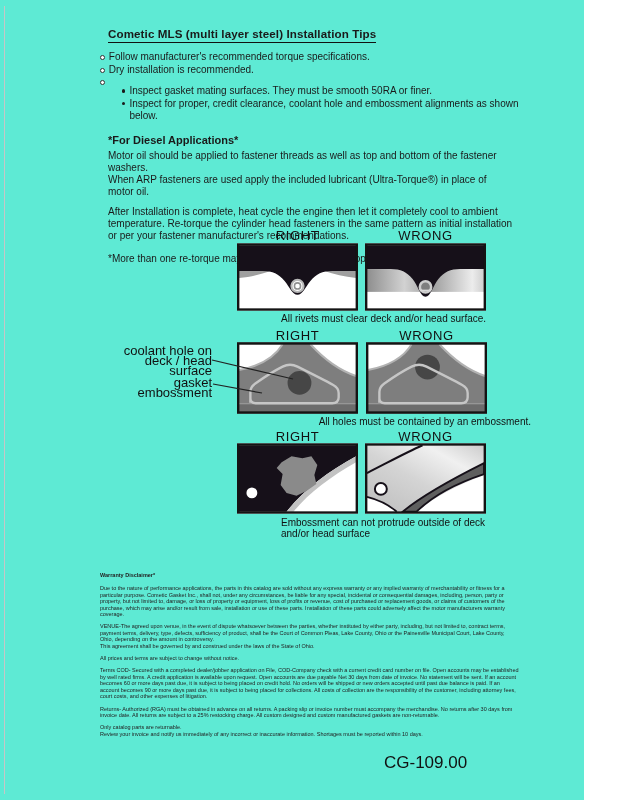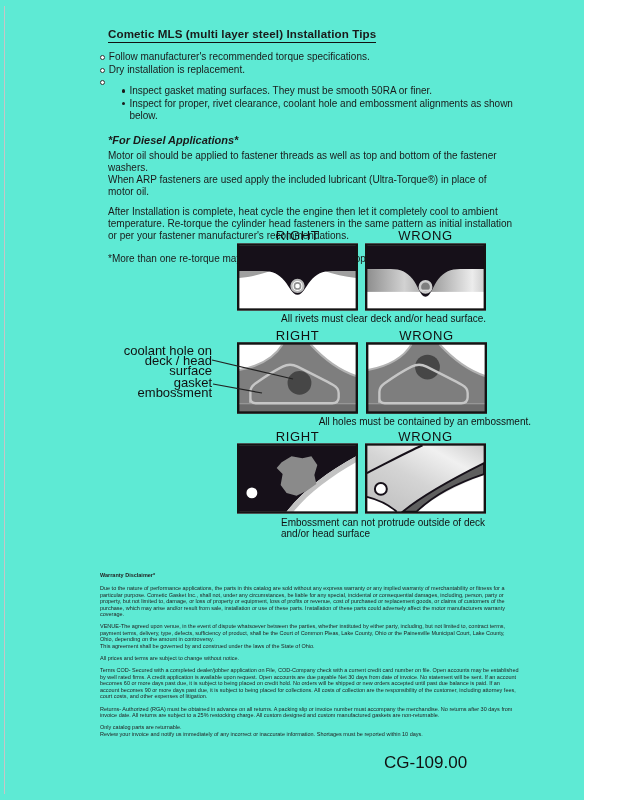--- a/index.html
+++ b/index.html
@@ -12,21 +12,21 @@
   
   .content{position:absolute;left:100px;top:24px;width:420px;}
   .title{
     display:inline-block;margin:0 0 8px 8px;font-size:11.6px;font-weight:bold;
     letter-spacing:.1px;padding-bottom:2px;border-bottom:1.4px solid #111;
   }
   .brow{display:flex;align-items:flex-start;line-height:12.6px;font-size:10px;}
   .brow .dot{flex:0 0 auto;width:3.4px;height:3.4px;border-radius:50%;margin:4.2px 4px 0 0;}
   .dot.o{border:1px solid #333;background:#fff;width:2.8px;height:2.8px;}
   .dot.f{background:#1a1a1a;margin-left:22px;}
-  .h2{margin:11px 0 4px 8px;font-size:11px;font-weight:bold;font-style:italic;}
+  .h2{margin:11px 0 4px 8px;font-size:11px;font-weight:bold;}
   .para{margin:0 7px 8px 8px;font-size:10px;line-height:12px;white-space:pre-line;}
   .note{margin:11px 0 0 8px;font-size:10px;}
 
   
   .diagrams{position:absolute;left:0;top:225px;width:618px;height:322px;}
   .dlabel{position:absolute;width:121px;text-align:center;font-size:13px;letter-spacing:.6px;color:#111;}
   .panel{position:absolute;width:121px;}
   .panel svg{display:block;width:121px;height:100%;}
   .caption{position:absolute;font-size:10px;color:#111;white-space:pre-line;line-height:11px;margin-left:44px;}
   .sidelabel{position:absolute;left:100px;width:112px;text-align:right;font-size:13px;line-height:10px;color:#111;white-space:pre-line;}
@@ -47,32 +47,32 @@
 
   <div class="content">
     <h1 class="title">Cometic MLS (multi layer steel) Installation Tips</h1>
 
     <div class="brow">
       <span class="dot o"></span>
       <span>Follow manufacturer's recommended torque specifications.</span>
     </div>
     <div class="brow">
       <span class="dot o"></span>
-      <span>Dry installation is replacement.</span>
+      <span>Dry installation is recommended.</span>
     </div>
     <div class="brow">
       <span class="dot o"></span>
     </div>
     <div class="brow">
       <span class="dot f"></span>
       <span>Inspect gasket mating surfaces.  They must be smooth 50RA or finer.</span>
     </div>
     <div class="brow">
       <span class="dot f"></span>
-      <span>Inspect for proper, rivet clearance, coolant hole and embossment alignments as shown below.</span>
+      <span>Inspect for proper, credit clearance, coolant hole and embossment alignments as shown below.</span>
     </div>
 
     <div class="h2">*For Diesel Applications*</div>
     <p class="para">Motor oil should be applied to fastener threads as well as top and bottom of the fastener washers.
 When ARP fasteners are used apply the included lubricant (Ultra-Torque®) in place of motor oil.</p>
     <p class="para">After Installation is complete, heat cycle the engine then let it completely cool to ambient
 temperature. Re-torque the cylinder head fasteners in the same pattern as initial installation
 or per your fastener manufacturer's recommendations.</p>
     <div class="note">*More than one re-torque may be required to achieve proper fastener stretch*</div>
   </div>

